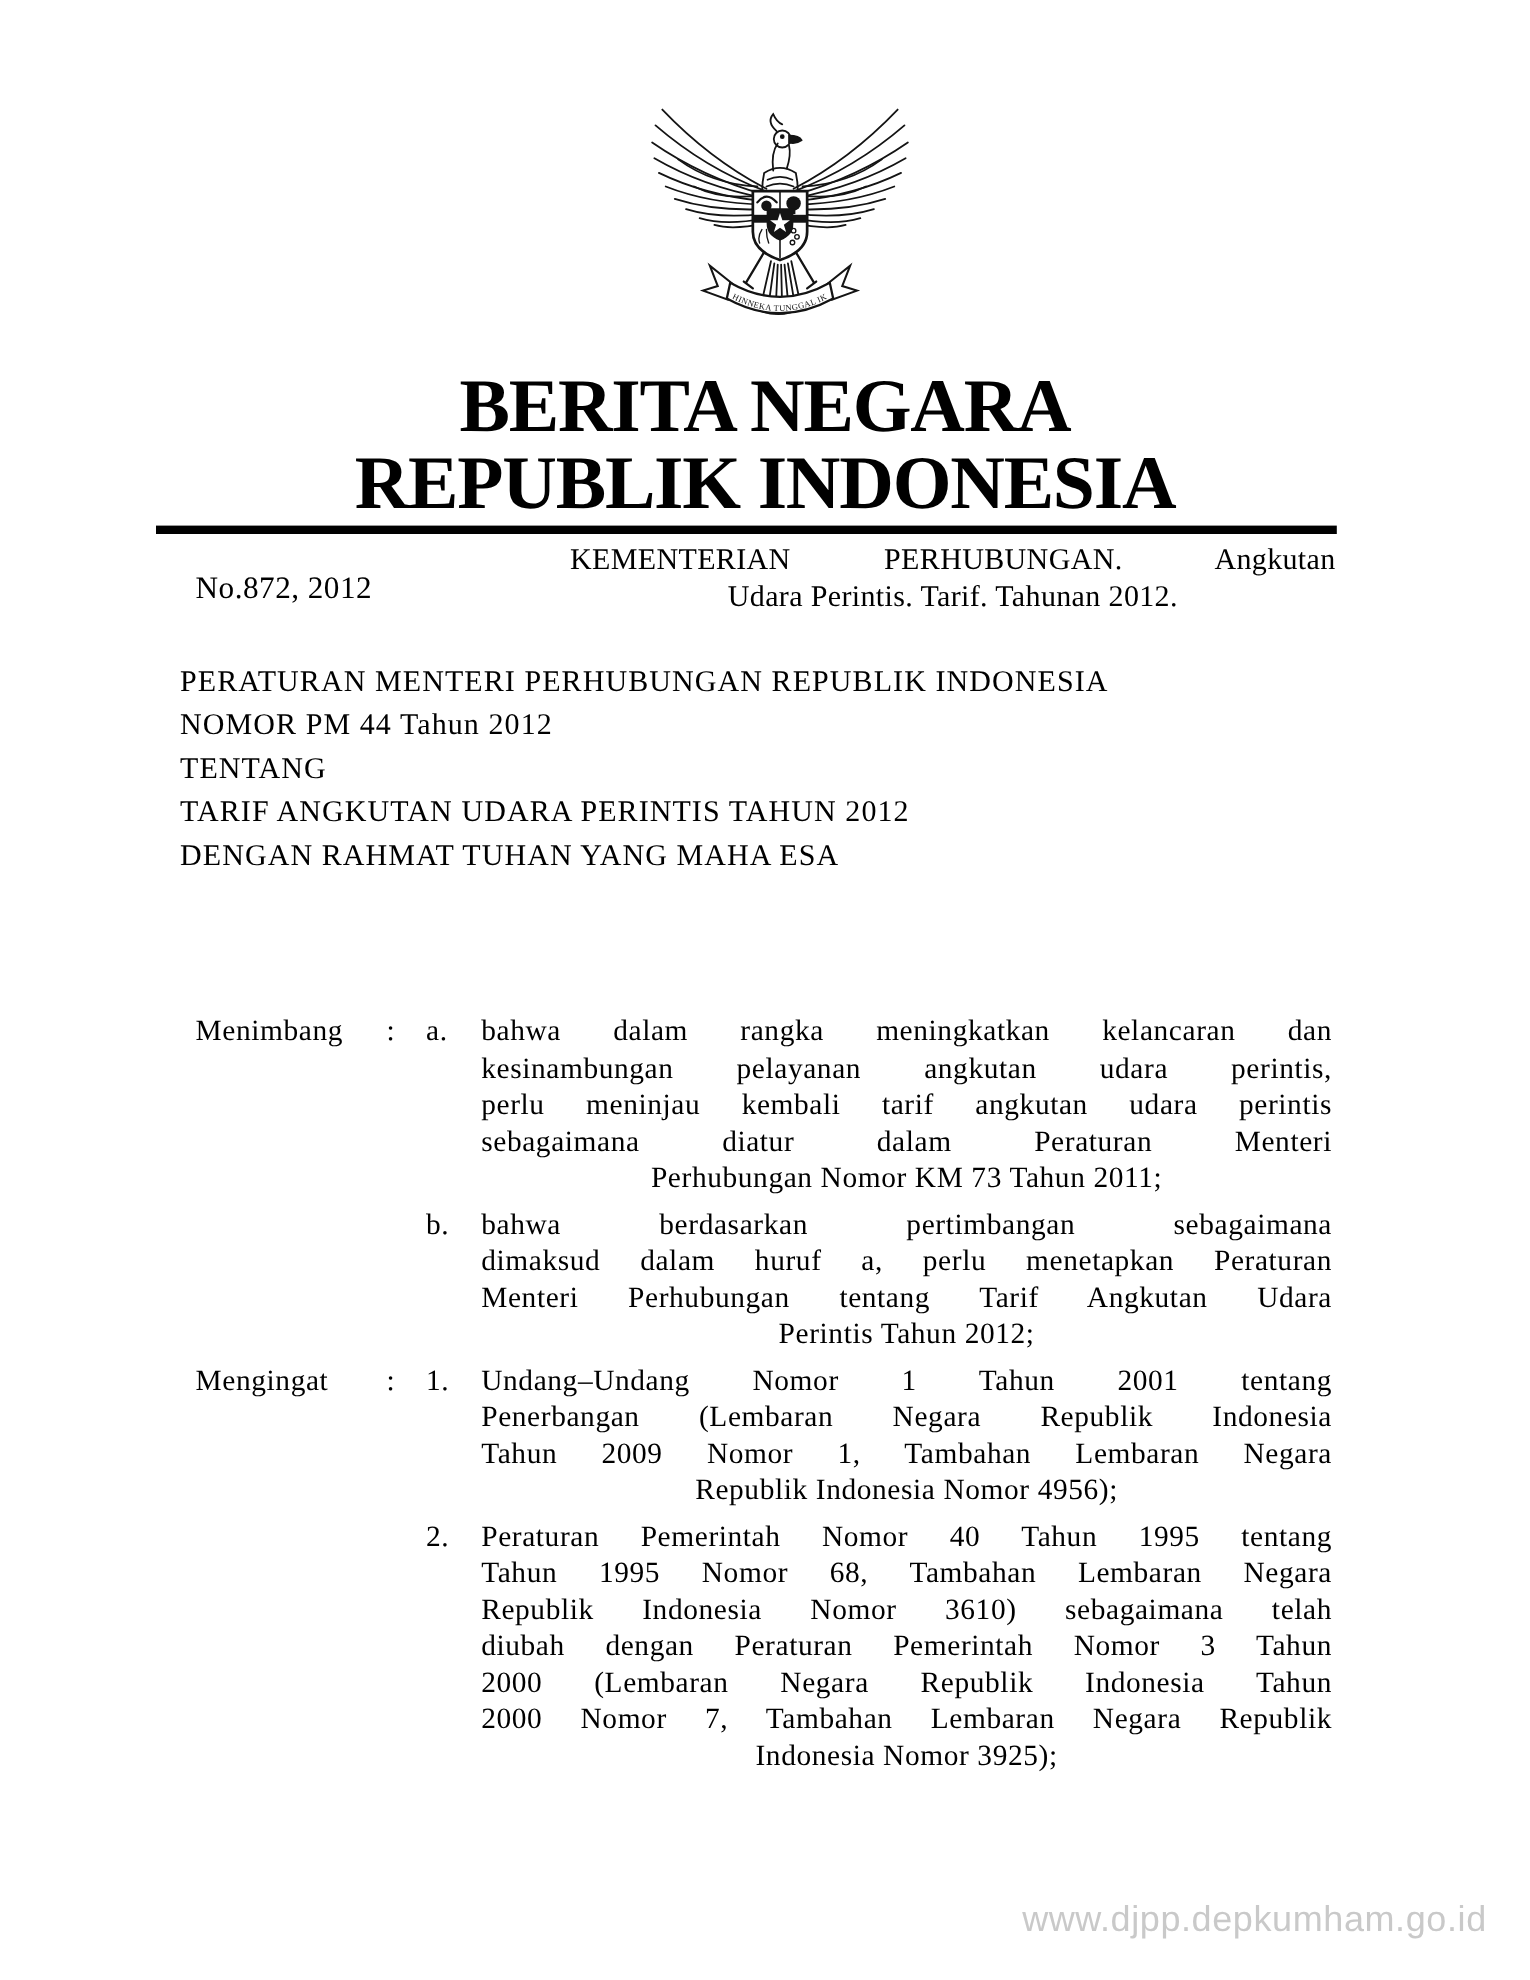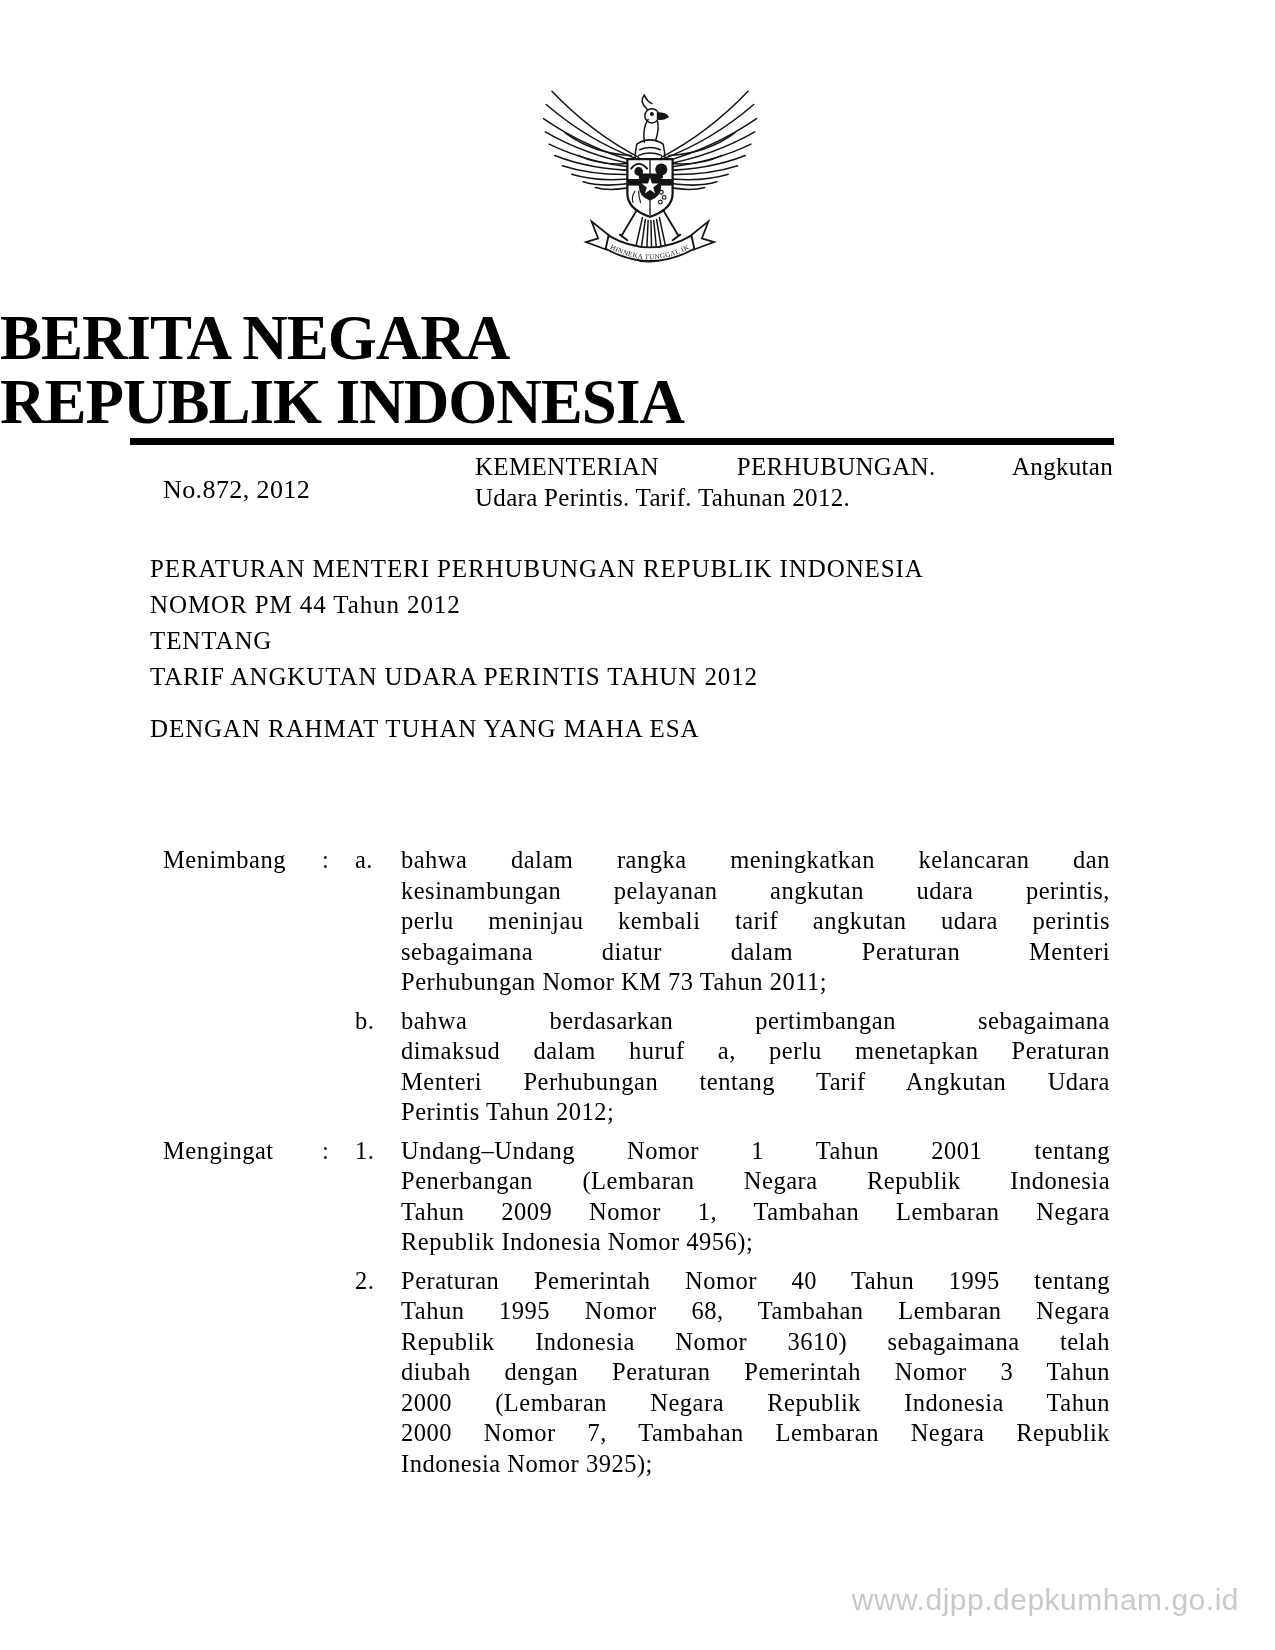--- a/index.html
+++ b/index.html
@@ -10,36 +10,36 @@
     color:#000;
     font-family:"Liberation Serif","DejaVu Serif",serif;
     overflow:hidden;
   }
   
   .emblem{position:absolute;left:533px;top:80px;width:234px;height:198px;}
   .emblem svg{width:100%;height:100%;}
   
   .gazette-title{
     position:absolute;left:0;top:306px;width:1275px;
-    font-weight:bold;
+    text-align:center;font-weight:bold;
     font-size:63px;line-height:64px;letter-spacing:-1px;
     white-space:nowrap;
   }
   .rule{position:absolute;left:130px;top:438px;width:984px;height:7px;background:#000;}
   .gazette-row{position:absolute;left:163px;top:451px;width:950px;display:flex;}
   .g-no{width:312px;font-size:26px;letter-spacing:.4px;margin-top:24px;}
   .g-note{width:638px;font-size:25px;line-height:31px;letter-spacing:.3px;}
   .jl{text-align:justify;text-align-last:justify;text-justify:inter-word;}
-  .ll{text-align:left;}
+  .ll{text-align:center;}
   
   .doc-headings{
     position:absolute;left:150px;top:551px;width:950px;
     font-size:25px;line-height:36px;letter-spacing:.9px;
   }
-  .invocation-group{margin-top:15px;line-height:37px;}
+  .invocation-group{line-height:37px;}
   
   .preamble{
     position:absolute;left:163px;top:845px;width:947px;
     font-size:24.5px;line-height:30.5px;letter-spacing:.5px;
   }
   .p-row{display:grid;grid-template-columns:159px 33px 46px 1fr;margin-bottom:8px;}
   .p-label,.p-colon,.p-marker{white-space:nowrap;}
   
   .watermark{
     position:absolute;right:36px;top:1583px;

